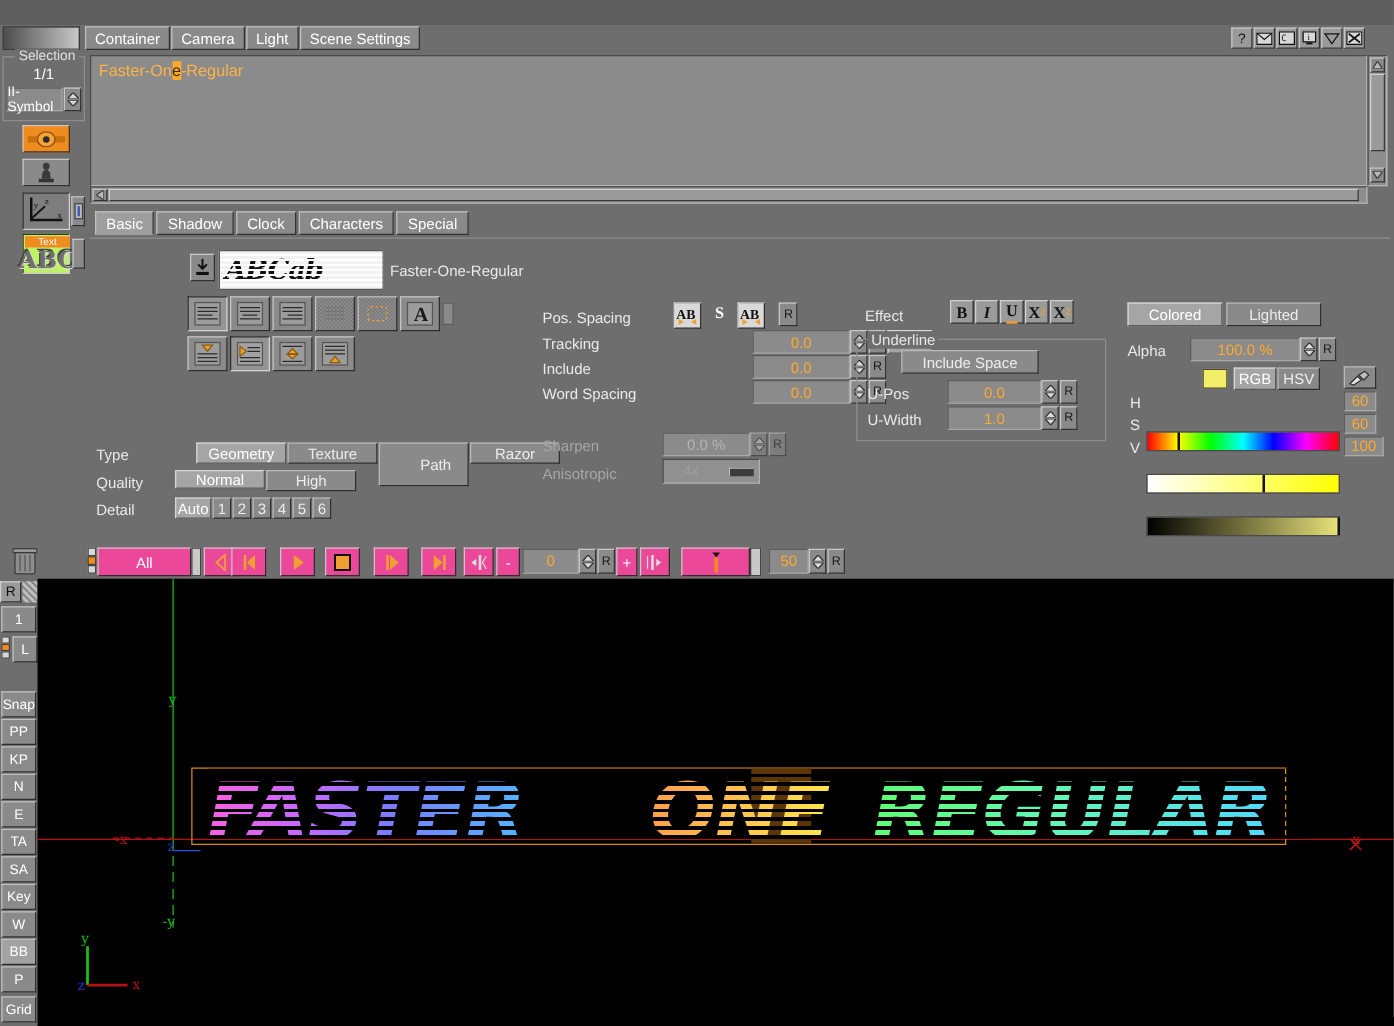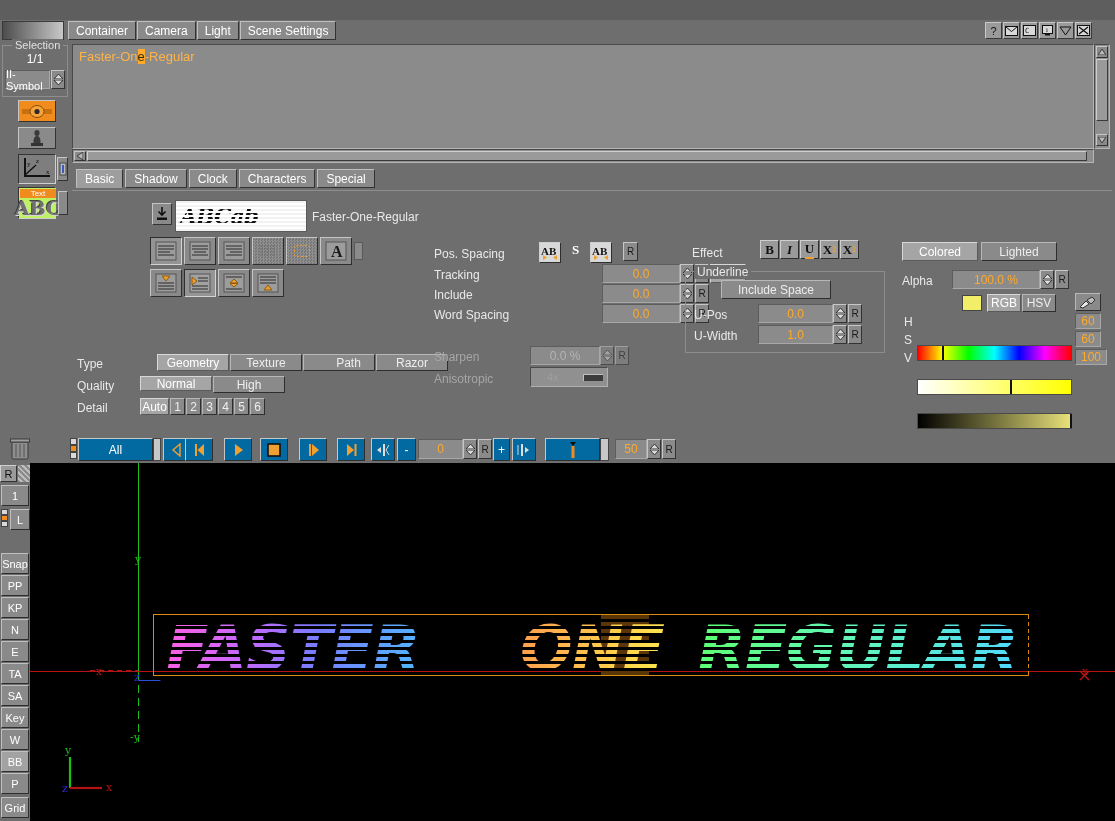--- a/index.html
+++ b/index.html
@@ -215,21 +215,21 @@
   .grpbox { border:1px solid #8d8d8d; position:absolute; }
   .grplabel { position:absolute;left:8px;top:-7px;background:#6e6e6e;padding:0 3px;font-size:12px;color:#e8e8e8;}
 
   .slider { height:16px; border:1px solid #4a4a4a; position:relative; }
   .sknob { position:absolute; top:0; width:2px; height:100%; background:#111; }
 
   
   #transport { left:0; top:436px; width:1115px; height:27px; background:#6e6e6e; }
   .tbtn {
     height:23px;
-    background:#0369a1;
+    background:#ec4899;
     border-top:1px solid #c6c6c6;border-left:1px solid #c6c6c6;
     border-right:1px solid #2e2e2e;border-bottom:1px solid #2e2e2e;
     display:flex;align-items:center;justify-content:center;
     color:#fff;
   }
 
   
   #vbar { left:0; top:463px; width:30px; height:358px; background:#6e6e6e; }
   .vbtn {
     width:28px;height:21px;margin:0 1px;
@@ -508,21 +508,21 @@
           </g>
           <path d="M11 12 L15 17 L7 17 Z" fill="#f0a030" stroke="#8a5c10"></path>
         </svg>
     </div>
   </div>
 
   <div class="abs lbl" style="left:5px;top:166px;">Type</div>
   <div class="abs" style="left:85px;top:163px;display:flex;gap:1px;">
     <div class="btn sel" style="width:72px;height:17px;">Geometry</div>
     <div class="btn" style="width:72px;height:17px;">Texture</div>
-    <div class="btn" style="width:72px;height:17px;padding-left:19px;">Path</div>
+    <div class="btn" style="width:72px;height:35px;padding-left:19px;">Path</div>
     <div class="btn" style="width:72px;height:17px;">Razor</div>
   </div>
 
   <div class="abs lbl" style="left:5px;top:188px;">Quality</div>
   <div class="abs" style="left:68px;top:185px;display:flex;gap:1px;">
     <div class="btn sel" style="width:72px;height:15px;">Normal</div>
     <div class="btn" style="width:72px;height:17px;">High</div>
   </div>
 
   <div class="abs lbl" style="left:5px;top:210px;">Detail</div>

